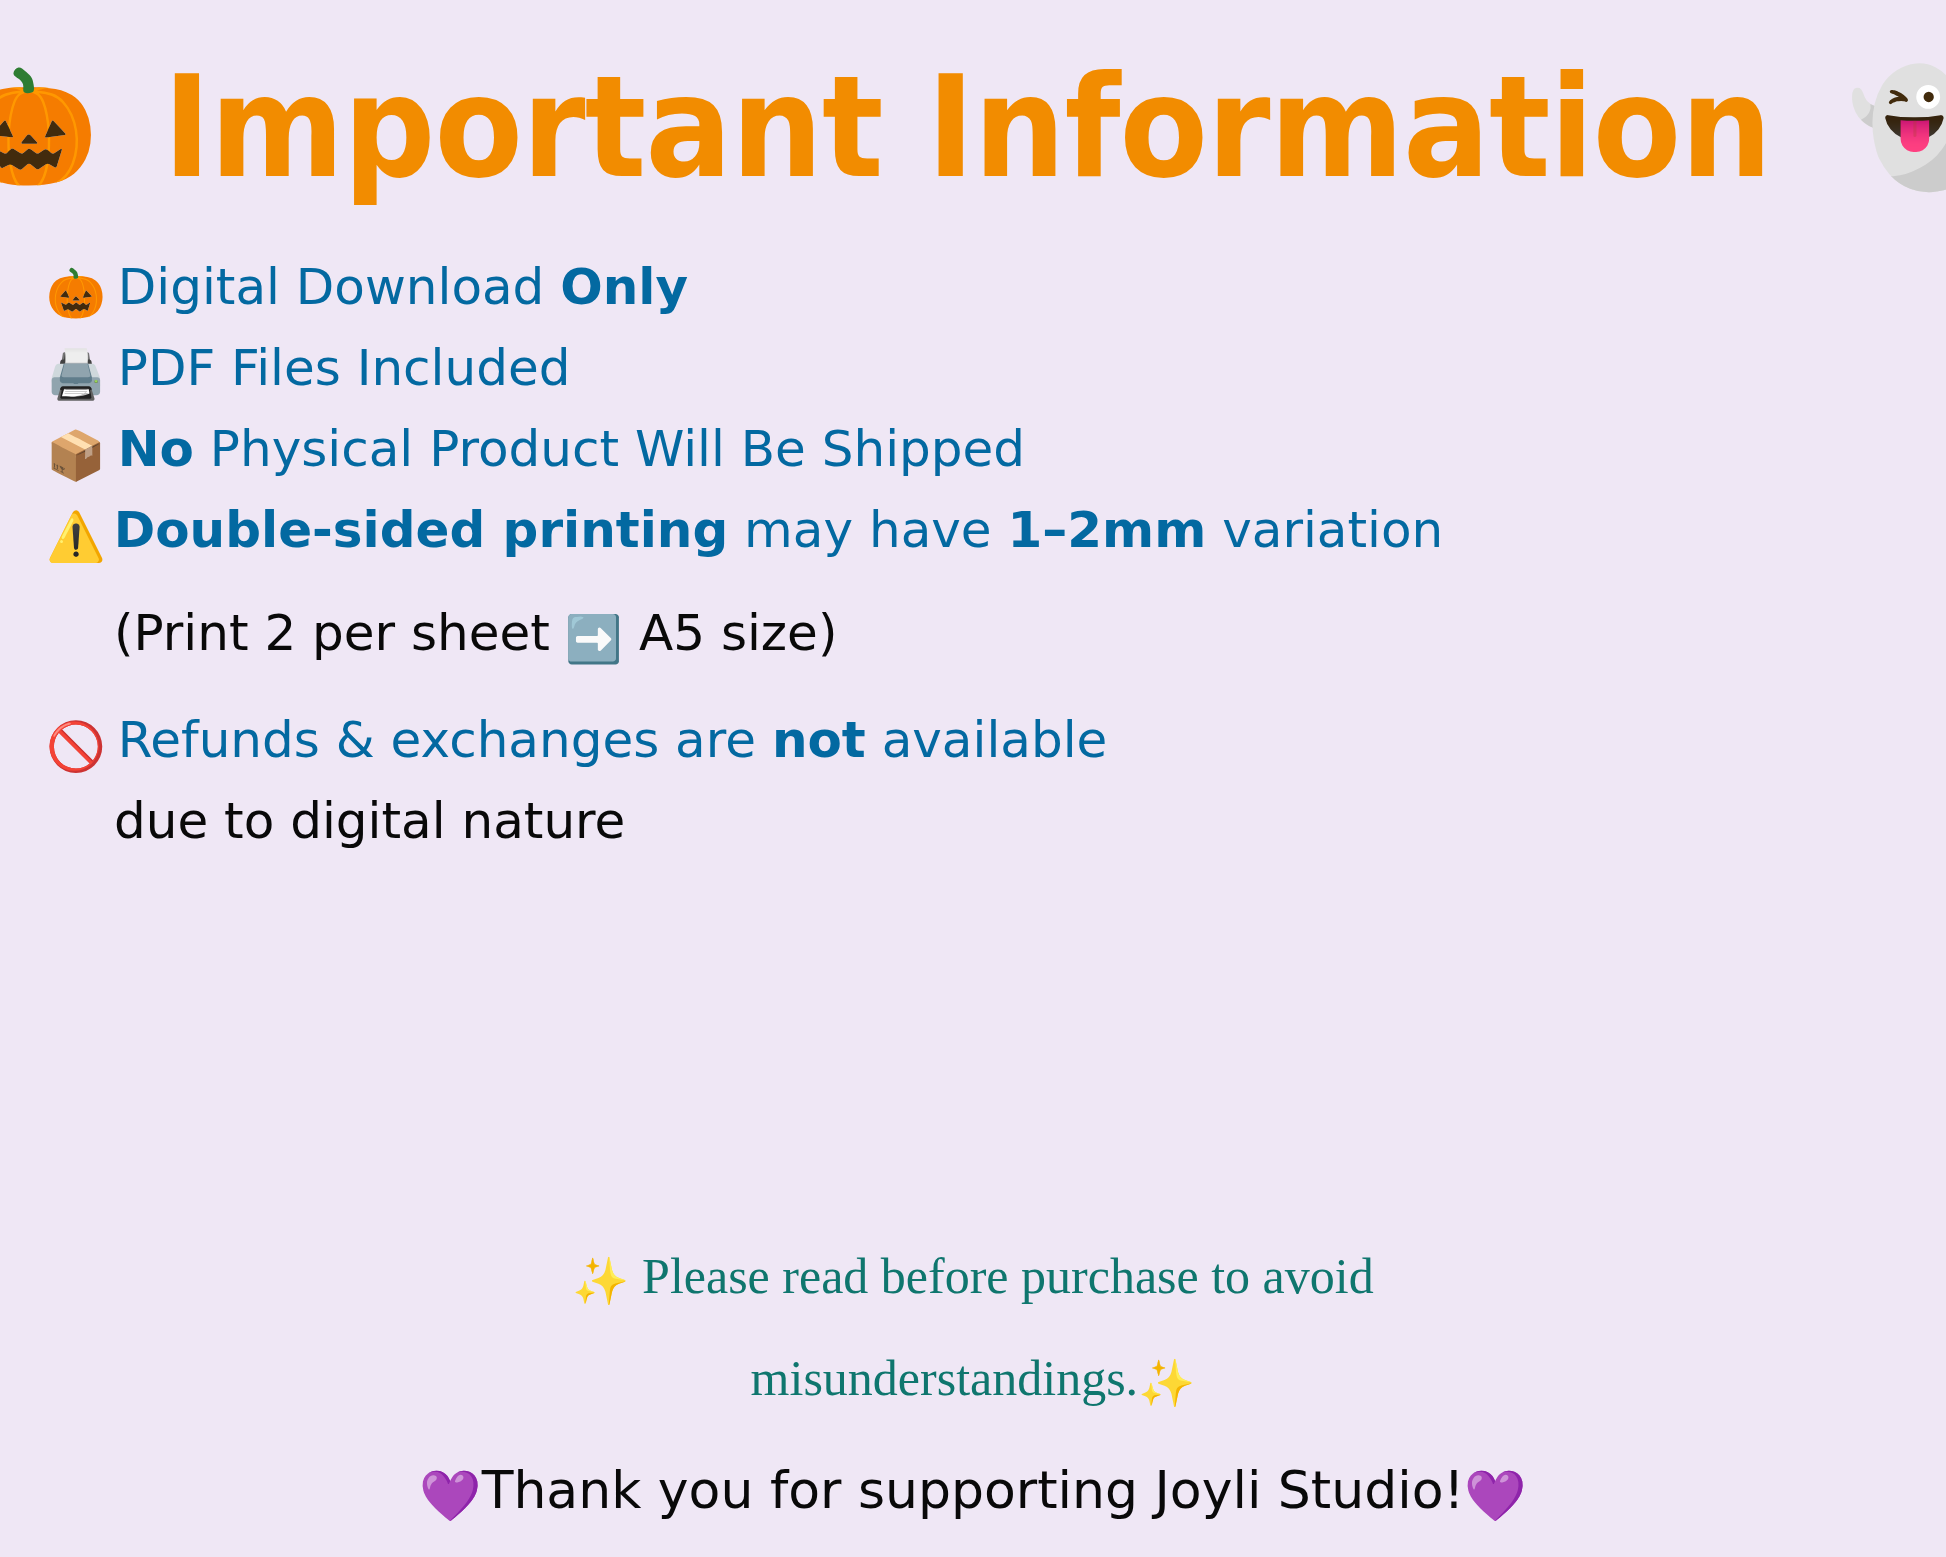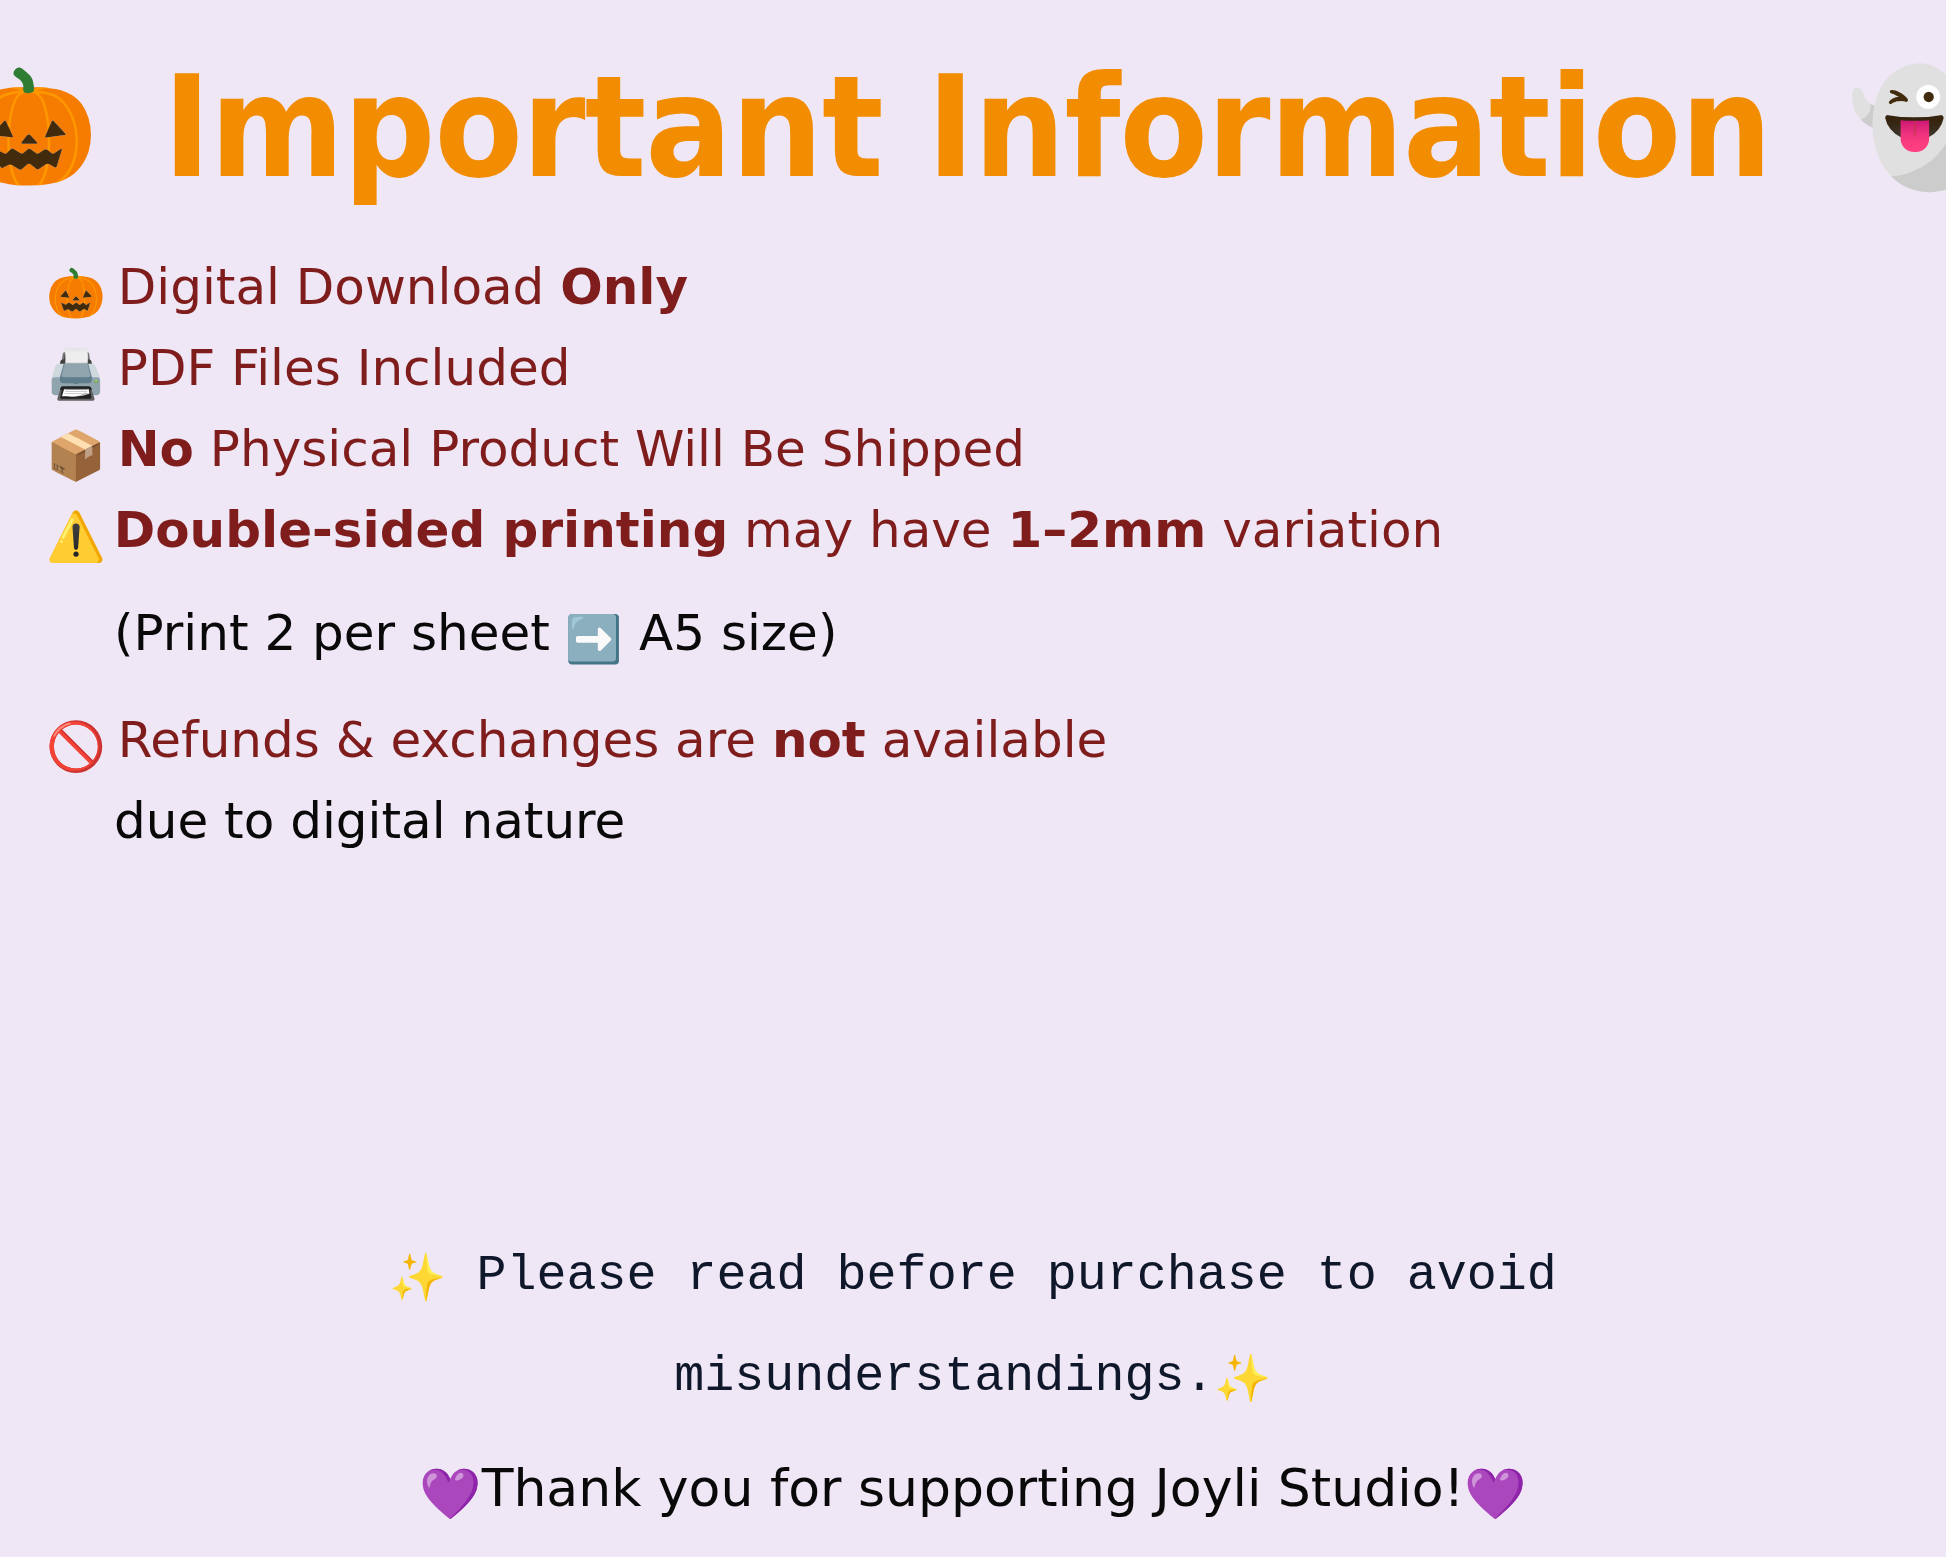--- a/index.html
+++ b/index.html
@@ -58,21 +58,21 @@
     position: absolute;
     left: 46px;
     top: 250px;
     width: 1860px;
   }
   .bullet {
     display: block;
     font-family: "DejaVu Sans", sans-serif;
     font-size: 50px;
     line-height: 75px;
-    color: #7f1d1d;
+    color: #0369a1;
     white-space: nowrap;
     margin-bottom: 0;
   }
   .bullet .emoji {
     font-size: 48px;
     display: inline-block;
     vertical-align: -6px;
     margin-right: 12px;
   }
   .bullet .emoji.tight { margin-right: 8px; }
@@ -101,24 +101,24 @@
 
   
   .footer {
     position: absolute;
     left: 0;
     top: 1228px;
     width: 1946px;
     text-align: center;
   }
   .footer-line {
-    font-family: Liberation Mono, monospace;
+    font-family: Liberation Serif, serif;
     font-size: 50px;
     line-height: 96px;
-    color: #0f172a;
+    color: #0f766e;
     white-space: nowrap;
   }
   .footer-line .sparkle { font-size: 46px; vertical-align: -4px; }
   .thanks {
     font-family: "DejaVu Sans", sans-serif;
     font-size: 52px;
     line-height: 96px;
     font-weight: 400;
     color: #090909;
     white-space: nowrap;

